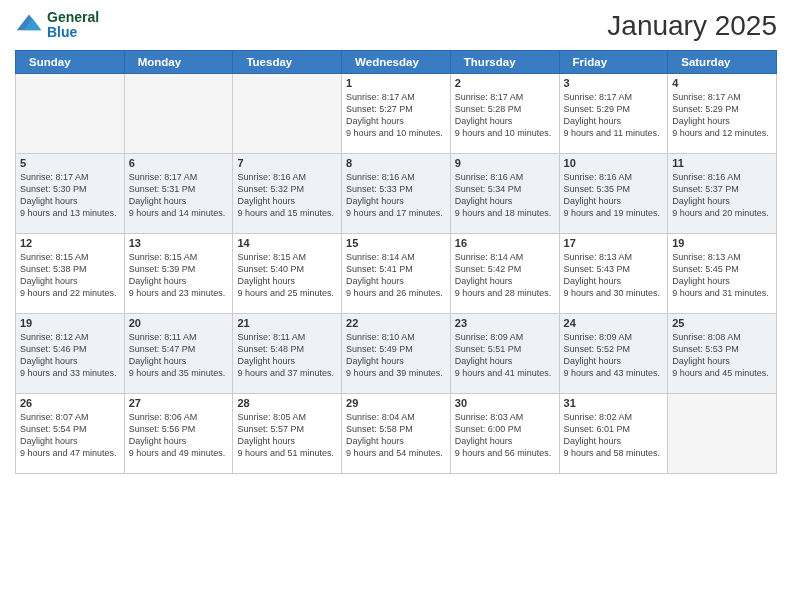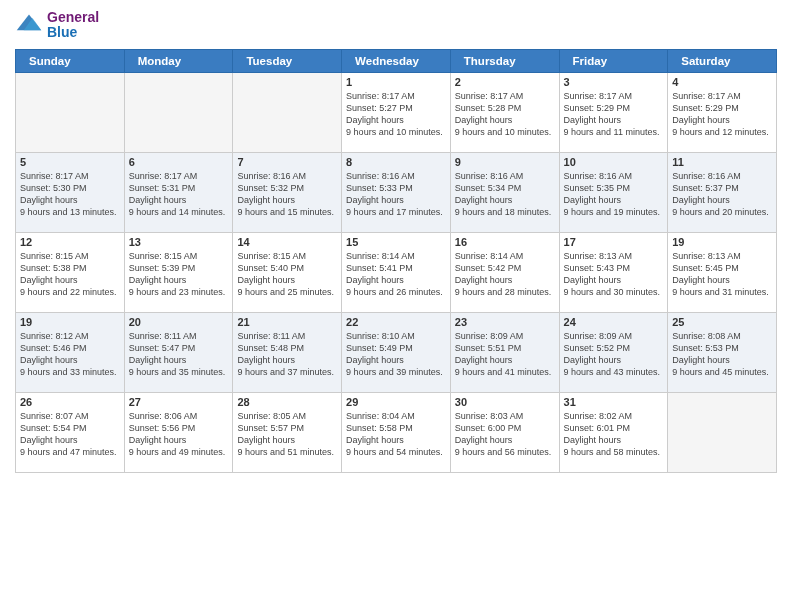--- a/index.html
+++ b/index.html
@@ -25,21 +25,21 @@
     .logo {
       display: flex;
       align-items: center;
       gap: 4px;
     }
     .logo-text {
       font-size: 14px;
       font-weight: bold;
       line-height: 1.1;
     }
-    .logo-text .general { color: #701a75; }
+    .logo-text .general { color: #14532d; }
     .logo-text .blue { color: #1a6fb5; }
     .logo-icon {
       width: 28px;
       height: 28px;
     }
     .title-block {
       text-align: right;
     }
     .month-title {
       font-size: 28px;
@@ -103,20 +103,21 @@
         <rect x="0" y="0" width="32" height="32" fill="white"></rect>
         <polygon points="16,4 30,22 2,22" fill="#1a6fb5" opacity="0.85"></polygon>
         <polygon points="20,8 30,22 10,22" fill="#3a9fd5" opacity="0.7"></polygon>
       </svg>
       <div class="logo-text">
         <span class="general">General</span><br>
         <span class="blue">Blue</span>
       </div>
     </div>
     <div class="title-block">
+      <div class="month-title">January 2025</div>
     </div>
   </div>
 
   <table class="calendar">
     <thead>
       <tr>
         <th>Sunday</th>
         <th>Monday</th>
         <th>Tuesday</th>
         <th>Wednesday</th>

